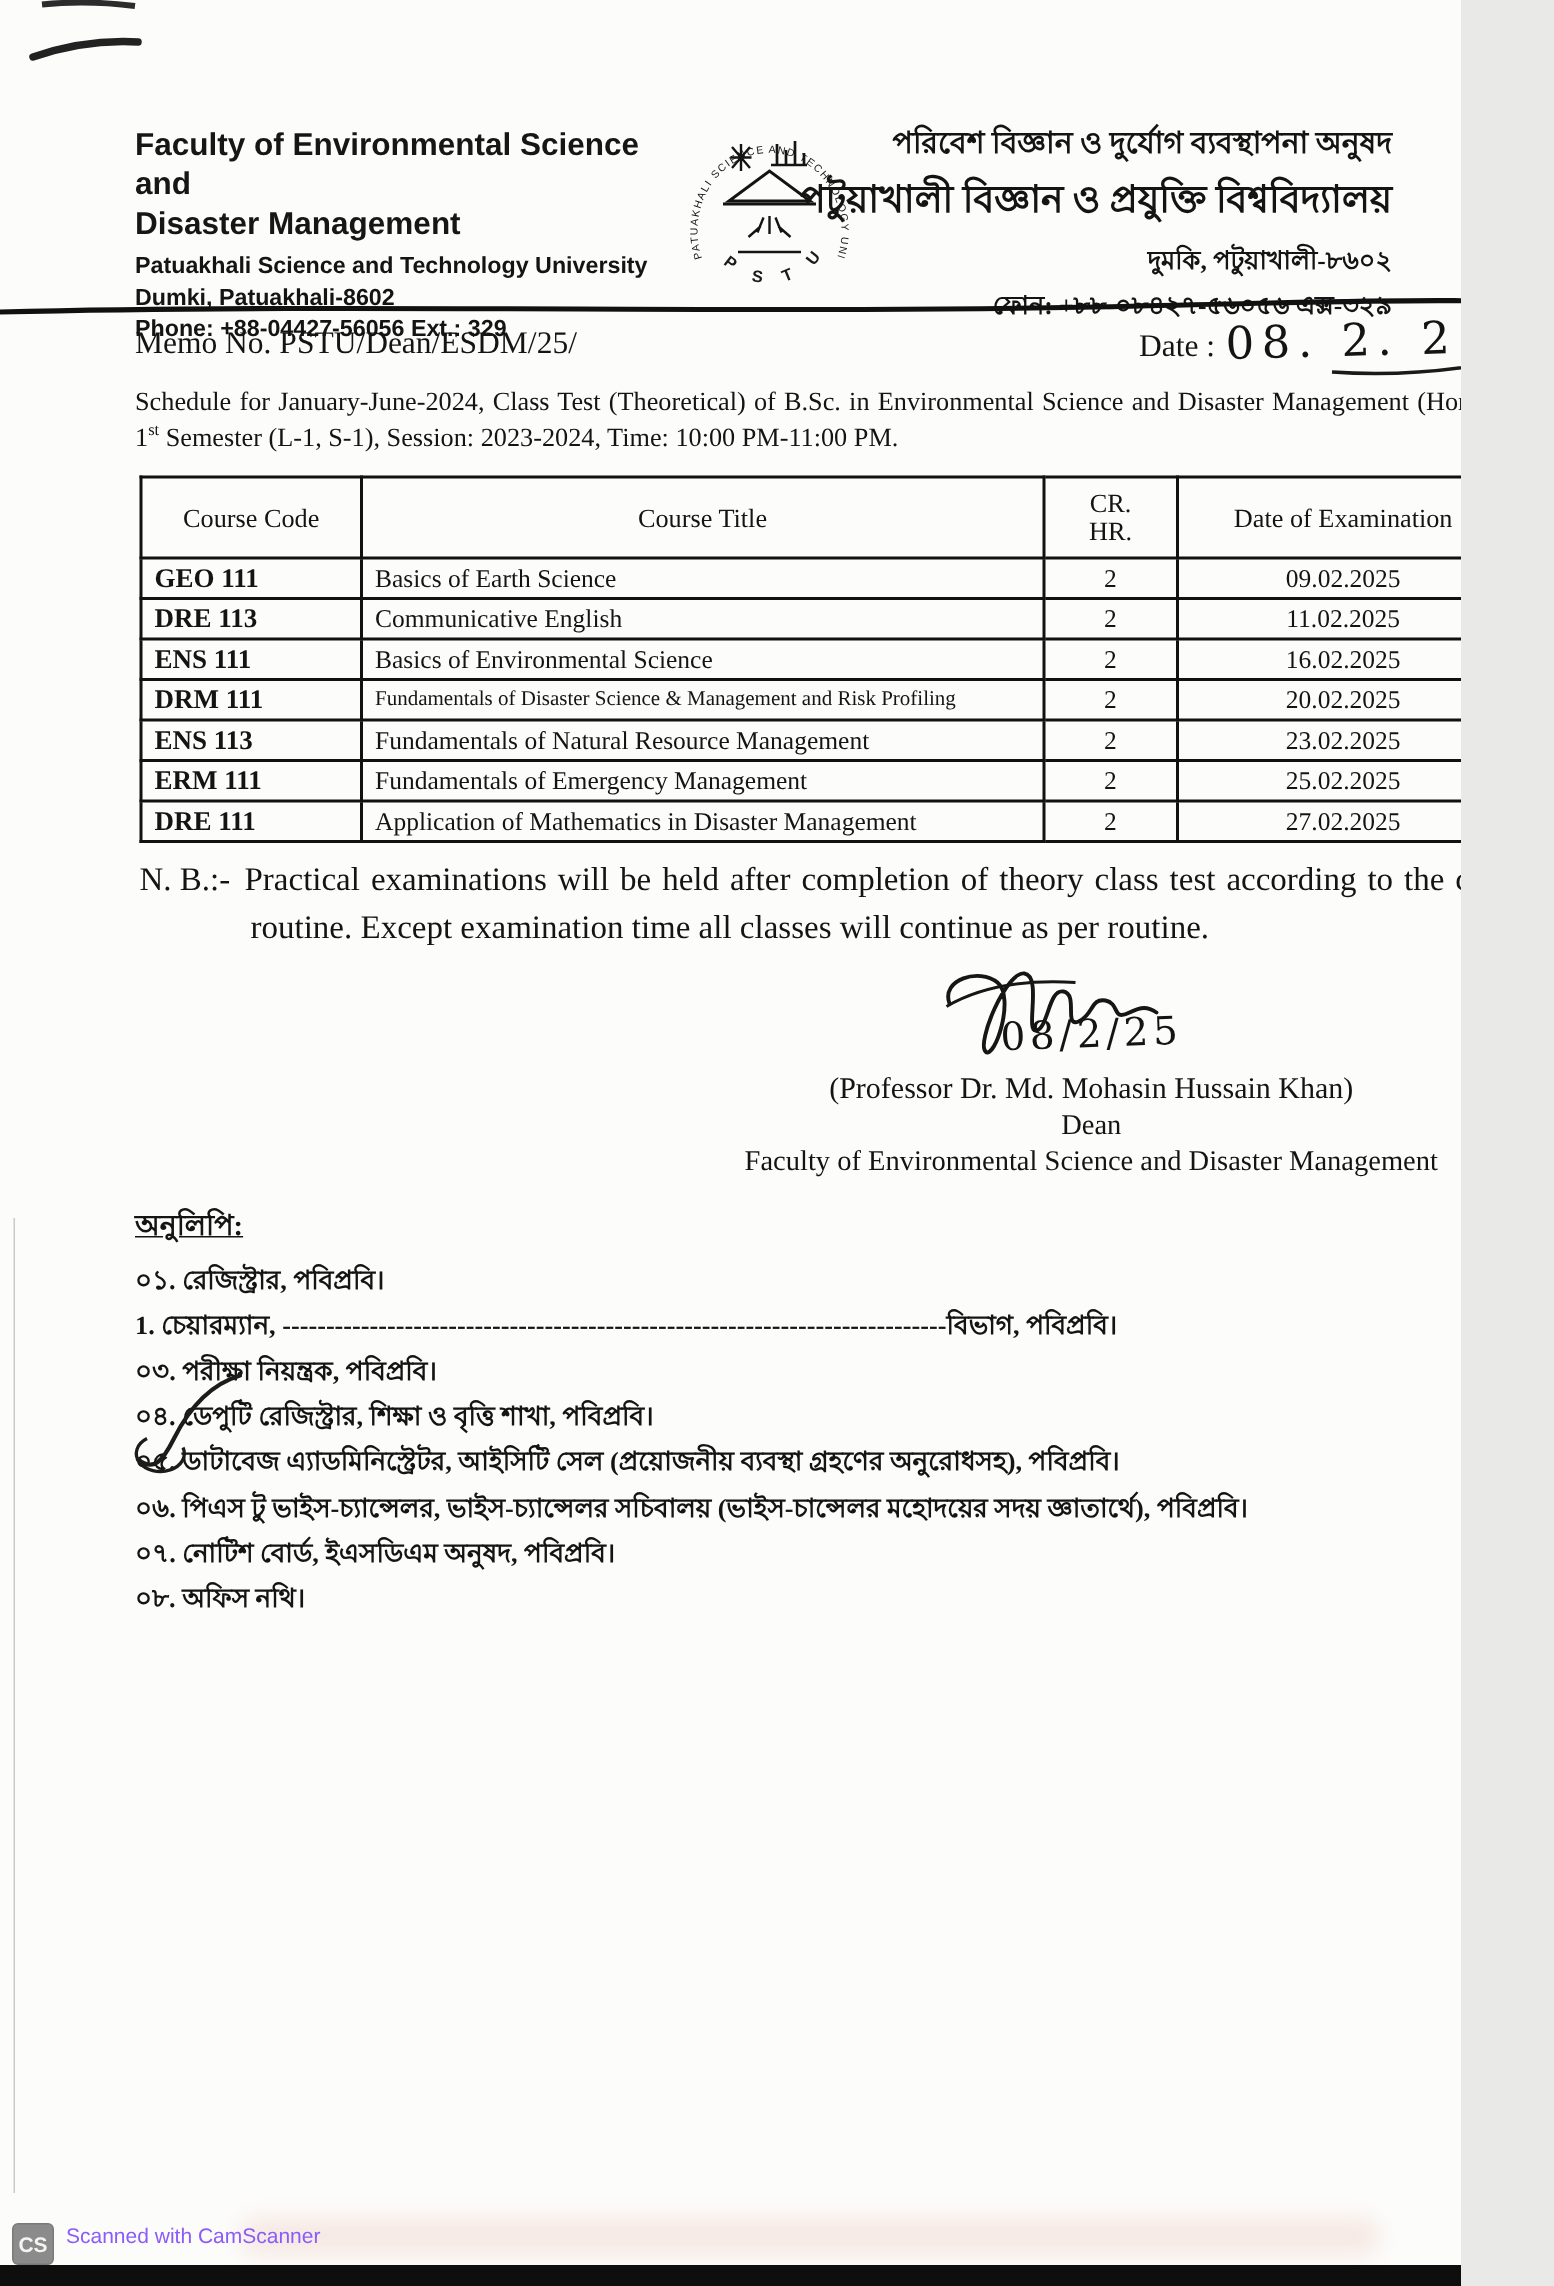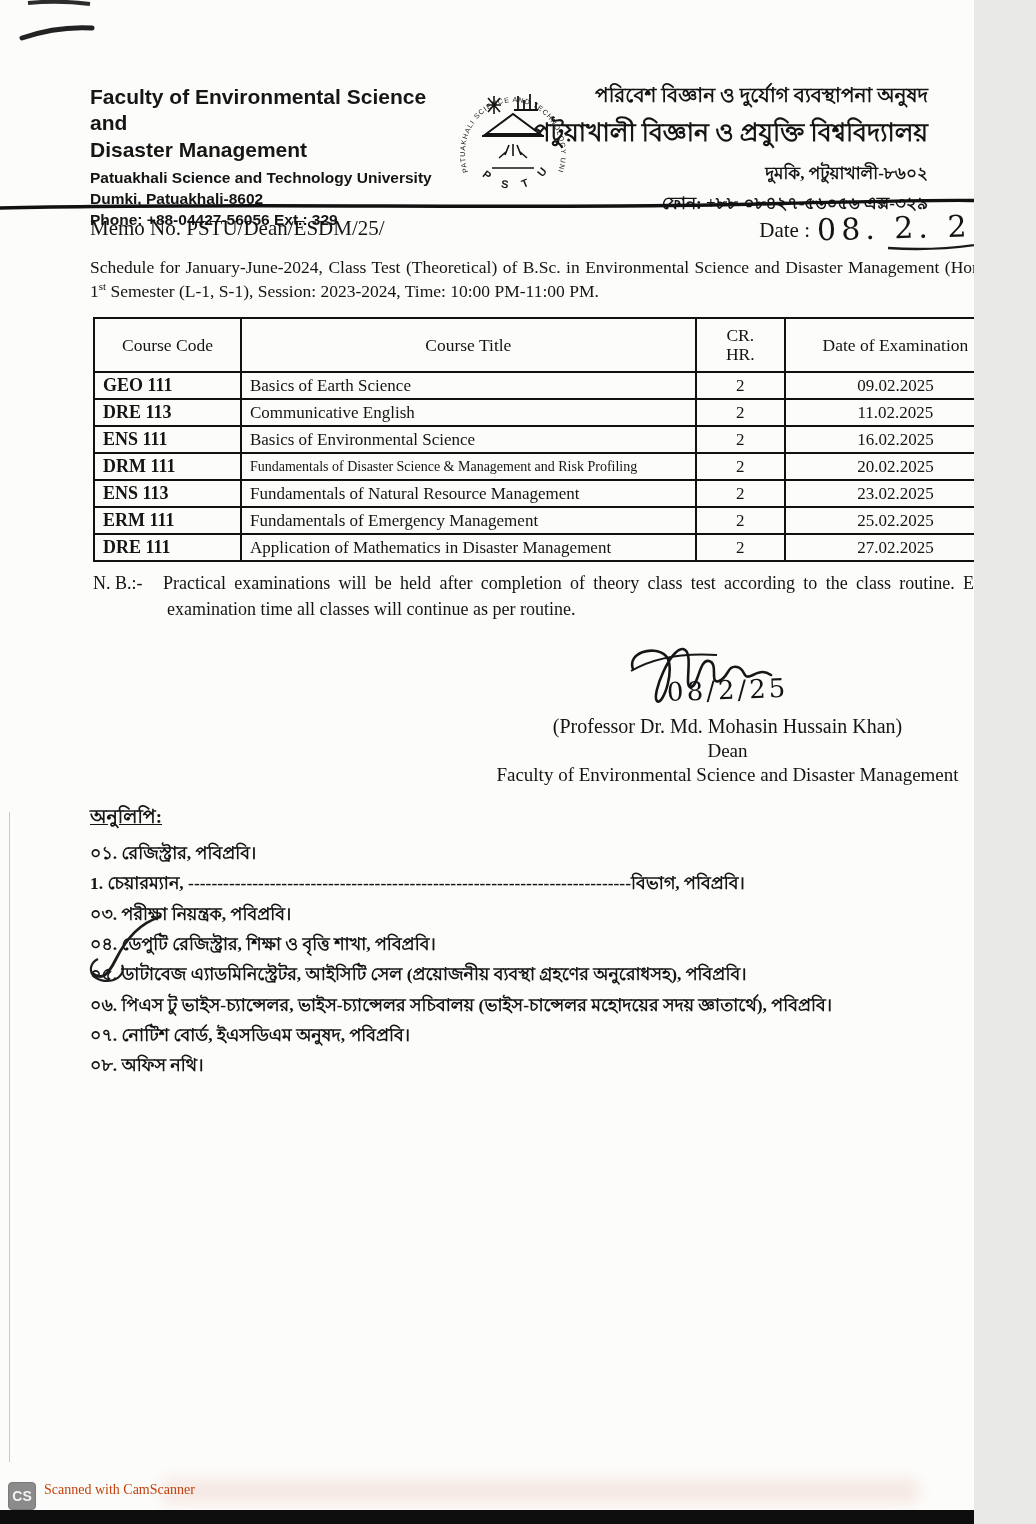--- a/index.html
+++ b/index.html
@@ -43,21 +43,21 @@
   table.sched th{font-weight:normal;font-size:17.5px;text-align:center;height:48px;}
   th.crhr{white-space:pre-line;line-height:1.1;}
   td.code{font-weight:bold;font-size:18px;width:138px;}
   td.title{width:474px;margin-left:25px;}
   td.title.condensed{font-size:14px;font-stretch:condensed;}
   td.cr{width:76px;text-align:center;}
   td.date{width:216px;text-align:center;}
   table.sched tr.r{height:25px;padding-left:40px;}
 
   
-  .note{left:93px;top:570px;width:920px;font-size:18px;line-height:1.45;}
+  .note{left:93px;top:570px;width:920px;font-size:22px;line-height:1.45;}
   .note .lbl{float:left;margin-right:8px;}
   .note .body{display:block;padding-left:74px;text-indent:-4px;text-align:justify;}
 
   
   .sig-block{left:455px;top:645px;width:545px;text-align:center;}
   .sig-scribble{position:relative;height:68px;}
   .sig-date{position:absolute;left:212px;top:30px;font-size:26px;letter-spacing:3px;
             transform:rotate(-2deg);font-family:"DejaVu Serif", serif;}
   .sig-name{font-size:20px;margin-top:2px;}
   .sig-title{font-size:19px;margin-top:2px;}
@@ -73,21 +73,21 @@
   .left-edge{left:9px;top:812px;width:1px;height:650px;background:#c9c9c5;}
   .pink-smear{left:160px;top:1478px;width:760px;height:26px;background:#e8b9ae;opacity:.28;
               filter:blur(7px);border-radius:12px;}
   .bottom-bar{left:0;top:1510px;width:1036px;height:14px;background:#0e0e0e;}
   .corner-marks{left:0;top:0;width:300px;height:60px;}
 
   .camscanner{left:8px;top:1482px;display:flex;gap:8px;}
   .cs-badge{width:26px;height:26px;background:#8b8b8b;border-radius:4px;color:#f4f4f2;
             font-family:"Liberation Sans", sans-serif;font-weight:bold;font-size:14px;
             display:flex;align-items:center;justify-content:center;border:1px solid #7a7a7a;}
-  .cs-text{color:#c2410c;font-family:Liberation Serif, serif;font-size:14px;}
+  .cs-text{color:#8b5cf6;font-family:Liberation Sans, sans-serif;font-size:14px;}
 </style>
 </head>
 <body>
 
 <div class="page">
 
   <svg class="abs corner-marks" viewBox="0 0 300 60">
     <path d="M28,3 q30,-3 62,1" stroke="#2c2c2c" stroke-width="4" fill="none"></path>
     <path d="M22,38 q35,-12 70,-10" stroke="#222" stroke-width="5" fill="none" stroke-linecap="round"></path>
   </svg>

